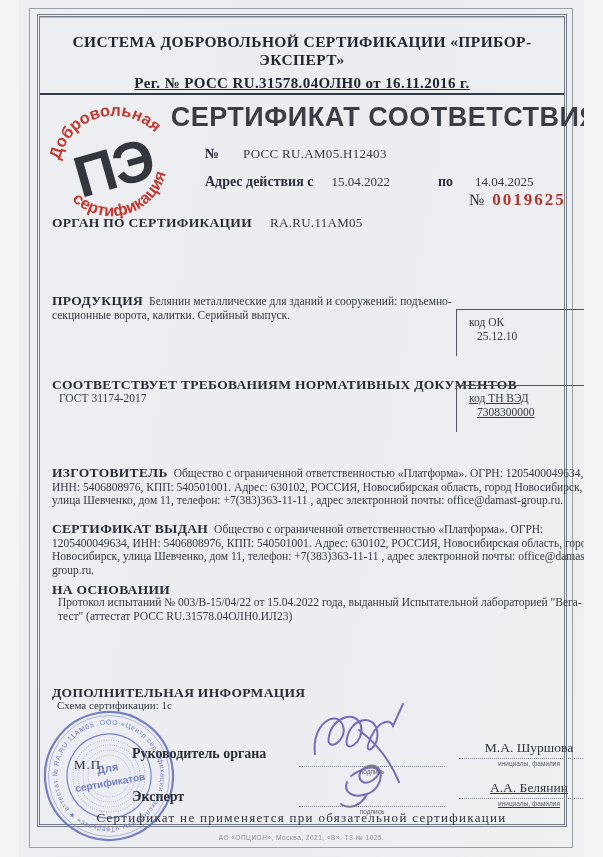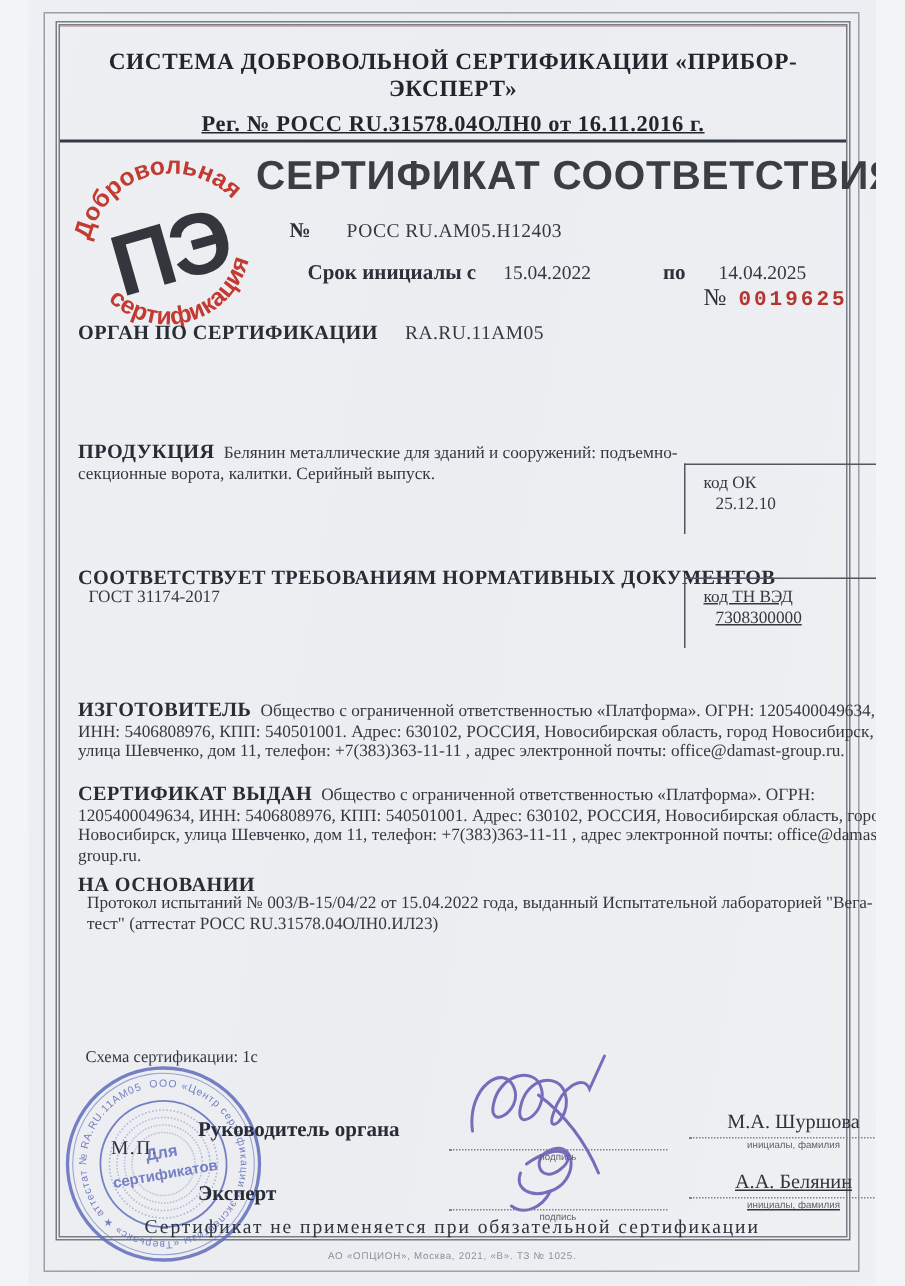--- a/index.html
+++ b/index.html
@@ -19,31 +19,31 @@
   }
   .header-box .hl1{margin-top:16px;font-size:15.5px;letter-spacing:.4px;}
   .header-box .hl2{margin-top:6px;font-size:15px;letter-spacing:.4px;text-decoration:underline;}
   .abs{position:absolute;}
   .title{
     left:150px;top:102px;width:432px;text-align:center;
     font-family:"Liberation Sans", sans-serif;font-weight:bold;font-size:27px;
     color:#3a3e44;letter-spacing:.5px;
   }
   .lblb{font-weight:bold;color:#2b303a;}
-  .no-row{left:174px;top:146px;font-size:14px;}
+  .no-row{left:186px;top:146px;font-size:14px;}
   .no-row .val{margin-left:24px;font-size:13px;letter-spacing:.3px;}
   .validity-row{left:186px;top:174px;font-size:14px;}
   .validity-row .val{margin-left:18px;font-size:13px;}
   .validity-row .po{margin-left:48px;}
   .validity-row .val2{margin-left:22px;font-size:13px;}
   .formno{left:450px;top:190px;display:flex;align-items:baseline;}
   .formno .sym{font-size:16px;color:#2b303a;}
   .formno .num{
-    margin-left:8px;font-family:Liberation Mono, monospace;font-weight:bold;
-    font-size:14px;letter-spacing:2px;color:#b5362d;
+    margin-left:8px;font-family:Liberation Serif, serif;font-weight:bold;
+    font-size:17px;letter-spacing:2px;color:#b5362d;
   }
   .sec-label{font-size:13.5px;font-weight:bold;color:#272c35;letter-spacing:.3px;}
   .body-code{margin-left:18px;font-weight:normal;font-size:13px;color:#343941;letter-spacing:.3px;}
   .para{font-size:11.5px;line-height:13.5px;color:#343941;margin:0;}
   .para .inl-label{font-size:13.5px;font-weight:bold;color:#272c35;letter-spacing:.3px;margin-right:6px;}
   .code-box{
     width:148px;border-top:1px solid #51565f;border-left:1px solid #51565f;
     padding:6px 0 14px 12px;font-size:11.5px;color:#343941;
   }
   .code-box .cval{padding-left:8px;margin-top:2px;}
@@ -93,21 +93,21 @@
     </svg>
   </div>
 
   <div class="abs title">СЕРТИФИКАТ СООТВЕТСТВИЯ</div>
 
   <div class="abs no-row">
     <span class="lblb">№</span><span class="val">РОСС RU.AM05.H12403</span>
   </div>
 
   <div class="abs validity-row">
-    <span class="lblb">Срок инициалы с</span><span class="val">15.04.2022</span><span class="lblb po">по</span><span class="val2">14.04.2025</span>
+    <span class="lblb">Адрес действия с</span><span class="val">15.04.2022</span><span class="lblb po">по</span><span class="val2">14.04.2025</span>
   </div>
 
   <div class="abs formno">
     <span class="sym">№</span>
     <span class="num">0019625</span>
   </div>
 
   <div class="abs" style="left:33px;top:213px;">
     <span class="sec-label">ОРГАН ПО СЕРТИФИКАЦИИ</span><span class="body-code">RA.RU.11AM05</span>
   </div>
@@ -131,20 +131,21 @@
     <span class="inl-label">ИЗГОТОВИТЕЛЬ</span><span>Общество с ограниченной ответственностью «Платформа». ОГРН: 1205400049634, ИНН: 5406808976, КПП: 540501001. Адрес: 630102, РОССИЯ, Новосибирская область, город Новосибирск, улица Шевченко, дом 11, телефон: +7(383)363-11-11 , адрес электронной почты: office@damast-group.ru.</span>
   </p>
 
   <p class="para abs" style="left:33px;top:522px;width:552px;">
     <span class="inl-label">СЕРТИФИКАТ ВЫДАН</span><span>Общество с ограниченной ответственностью «Платформа». ОГРН: 1205400049634, ИНН: 5406808976, КПП: 540501001. Адрес: 630102, РОССИЯ, Новосибирская область, город Новосибирск, улица Шевченко, дом 11, телефон: +7(383)363-11-11 , адрес электронной почты: office@damast-group.ru.</span>
   </p>
 
   <div class="abs sec-label" style="left:33px;top:582px;">НА ОСНОВАНИИ</div>
   <p class="para abs" style="left:39px;top:596px;width:545px;">Протокол испытаний № 003/В-15/04/22 от 15.04.2022 года, выданный Испытательной лабораторией "Вега-тест" (аттестат РОСС RU.31578.04ОЛН0.ИЛ23)</p>
 
+  <div class="abs sec-label" style="left:33px;top:685px;">ДОПОЛНИТЕЛЬНАЯ ИНФОРМАЦИЯ</div>
   <div class="abs" style="left:38px;top:699px;font-size:11px;">Схема сертификации: 1с</div>
 
   <div class="abs mp">М.П.</div>
 
   <div class="abs" style="left:22px;top:708px;width:136px;height:136px;opacity:.88;">
     <svg width="136" height="136" viewBox="0 0 136 136">
       <g transform="rotate(-10 68 68)" stroke="#6470bd" fill="none">
         <circle cx="68" cy="68" r="64" stroke-width="2.2"></circle>
         <circle cx="68" cy="68" r="60.5" stroke-width=".7" opacity=".7"></circle>
         <circle cx="68" cy="68" r="42" stroke-width="1.2"></circle>

